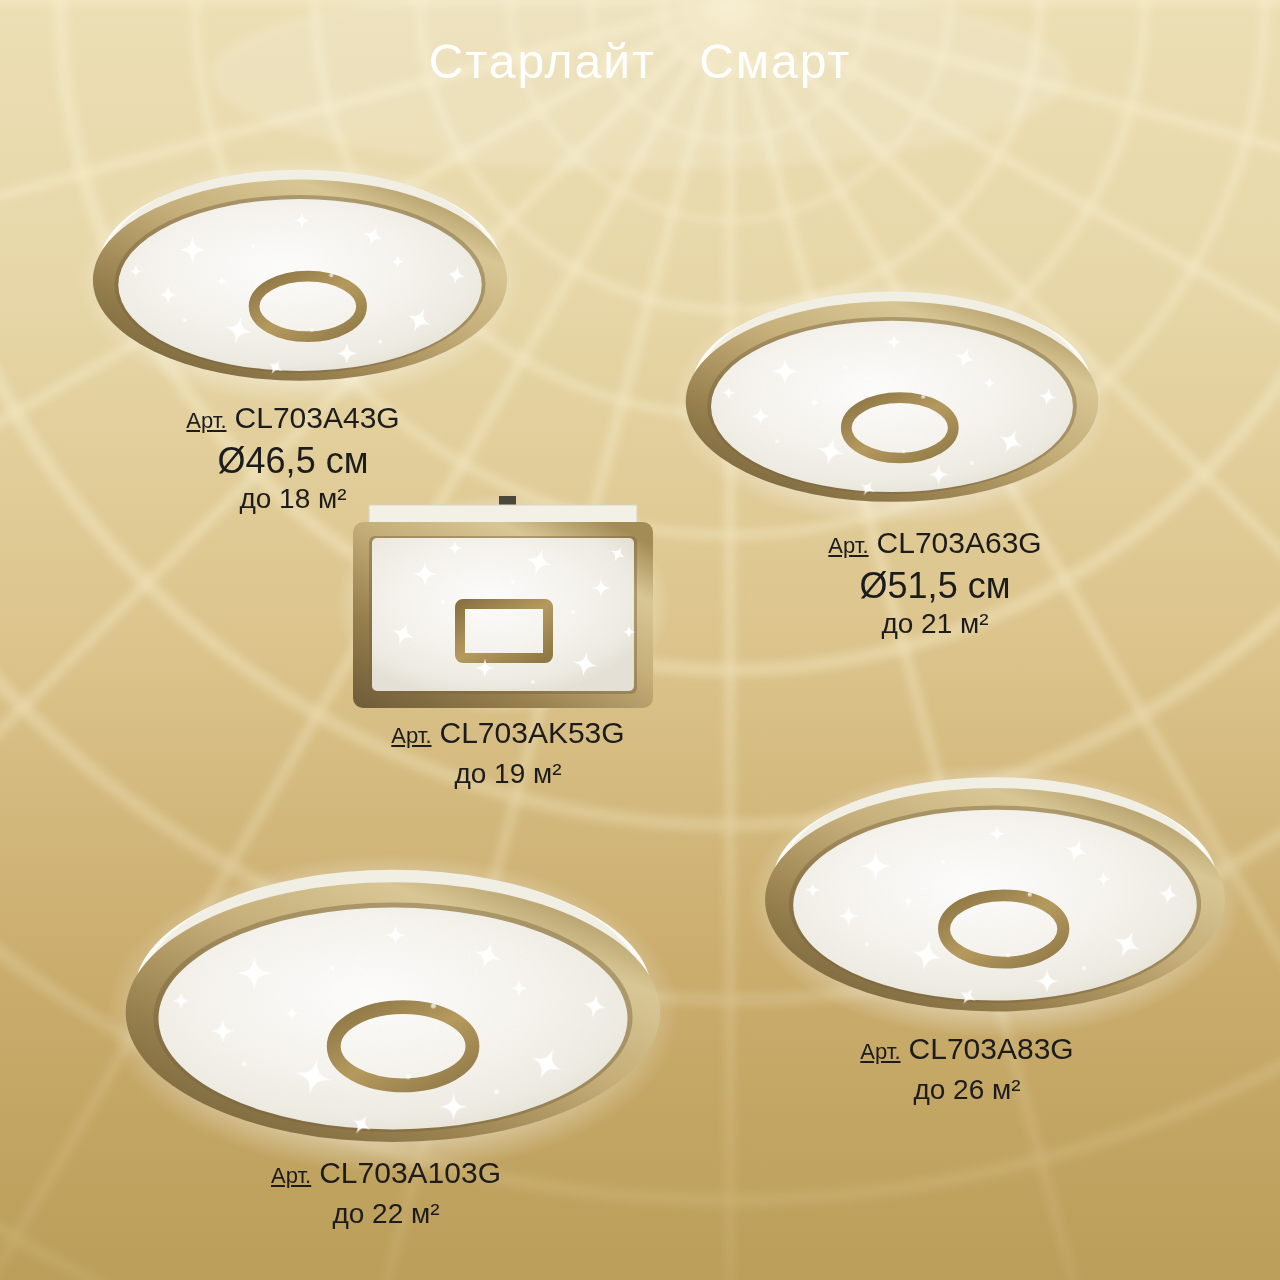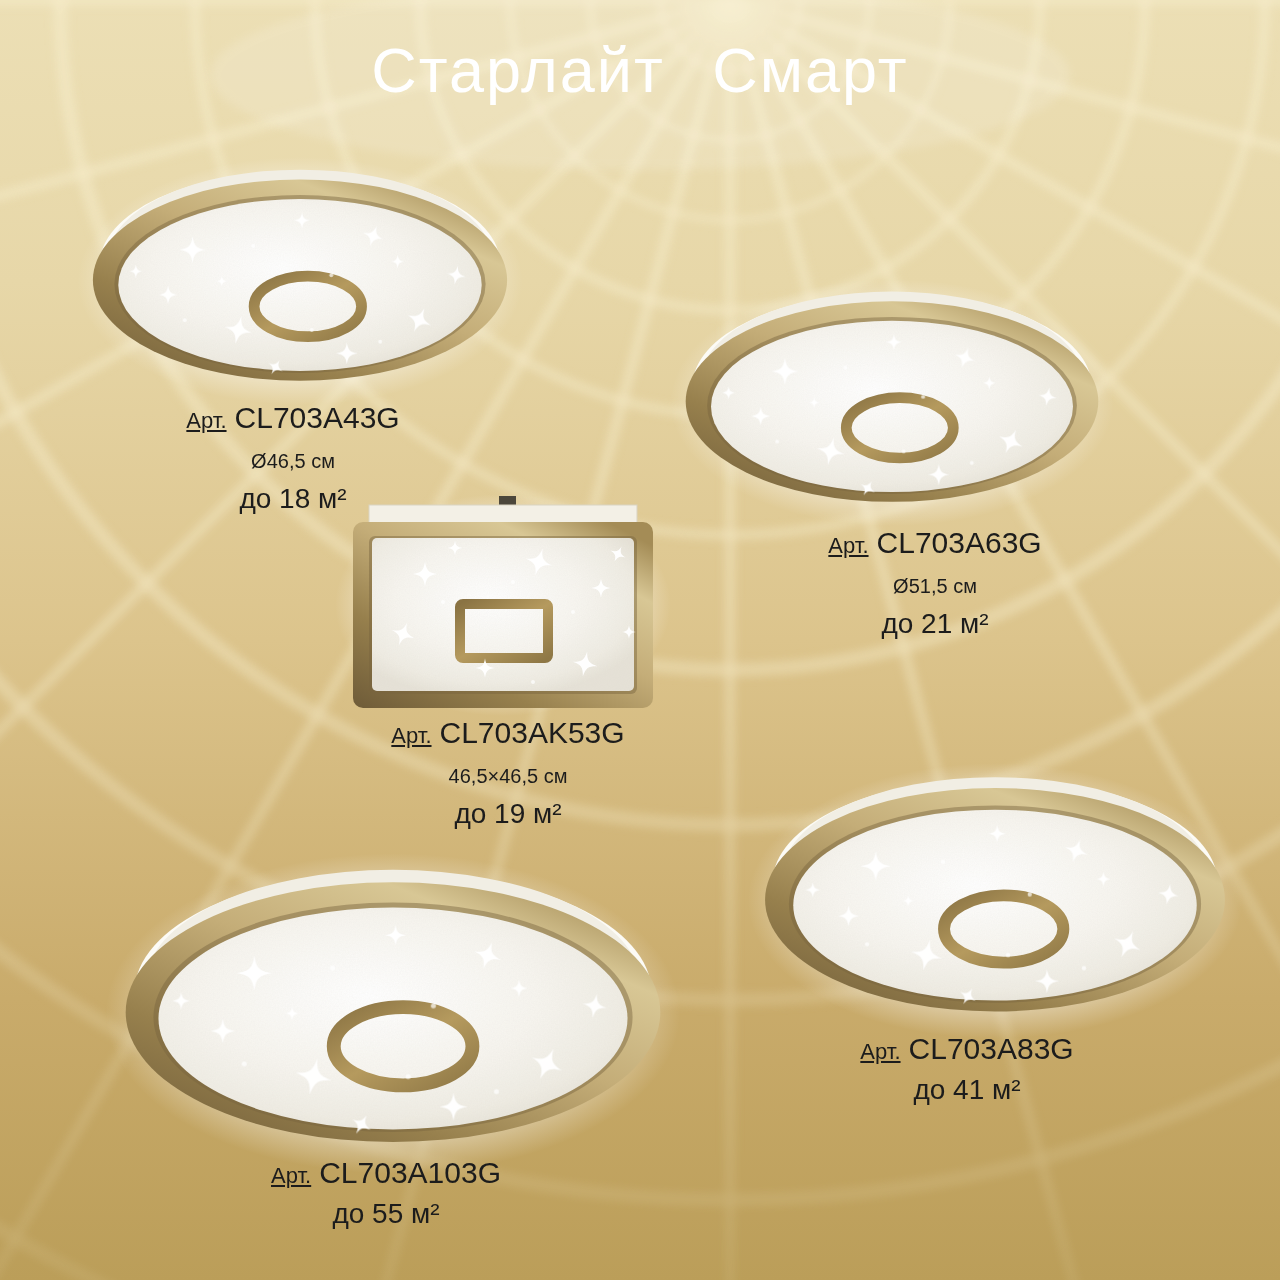--- a/index.html
+++ b/index.html
@@ -16,40 +16,40 @@
   }
   svg.bg-pattern {
     position: absolute; left: 0; top: 0;
     width: 1280px; height: 1280px;
     display: block;
   }
   .page-title {
     position: absolute; left: 0; top: 34px; width: 1280px;
     margin: 0;
     text-align: center;
-    font-size: 63px;
+    font-size: 48px;
     font-weight: 400;
     letter-spacing: 2px;
     word-spacing: 28px;
     color: #ffffff;
     z-index: 5;
   }
   .product { position: absolute; z-index: 3; }
   .lamp-svg { position: absolute; display: block; }
   .label {
     position: absolute;
     width: 440px;
     transform: translateX(-50%);
     text-align: center;
     color: #1c1c1c;
     z-index: 6;
   }
   .art-line { font-size: 30px; line-height: 34px; white-space: nowrap; }
   .art-prefix { font-size: 22px; margin-right: 8px; text-decoration: underline; }
-  .size-line { font-size: 20px; line-height: 34px; margin-top: 6px; white-space: nowrap; }
+  .size-line { font-size: 36px; line-height: 34px; margin-top: 6px; white-space: nowrap; }
   .area-line { font-size: 28px; line-height: 34px; margin-top: 4px; white-space: nowrap; }
   .defs-holder { position: absolute; width: 0; height: 0; }
 </style>
 </head>
 <body>
 
 <div class="page">
 
   <svg class="bg-pattern" width="1280" height="1280" viewBox="0 0 1280 1280">
     <defs>
@@ -226,42 +226,41 @@
   </section>
 
   <section class="product">
     <svg class="lamp-svg" style="left:328px; top:492px;" width="350" height="226" viewBox="0 0 340 226">
       <use href="#square-lamp"></use>
     </svg>
     <div class="label" style="left:508px; top:716px;">
       <div class="art-line">
         <span class="art-prefix">Арт.</span><span>CL703AK53G</span>
       </div>
-      <div class="size-line">46,5×46,5 см</div>
       <div class="area-line">до 19 м²</div>
     </div>
   </section>
 
   <section class="product">
     <svg class="lamp-svg" style="left:745px; top:762px;" width="500" height="282" viewBox="0 0 460 260">
       <use href="#round-lamp"></use>
     </svg>
     <div class="label" style="left:967px; top:1032px;">
       <div class="art-line">
         <span class="art-prefix">Арт.</span><span>CL703A83G</span>
       </div>
-      <div class="area-line">до 41 м²</div>
+      <div class="area-line">до 26 м²</div>
     </div>
   </section>
 
   <section class="product">
     <svg class="lamp-svg" style="left:103px; top:852px;" width="580" height="328" viewBox="0 0 460 260">
       <use href="#round-lamp"></use>
     </svg>
     <div class="label" style="left:386px; top:1156px;">
       <div class="art-line">
         <span class="art-prefix">Арт.</span><span>CL703A103G</span>
       </div>
-      <div class="area-line">до 55 м²</div>
+      <div class="area-line">до 22 м²</div>
     </div>
   </section>
 
 </div>
 
 </body></html>

